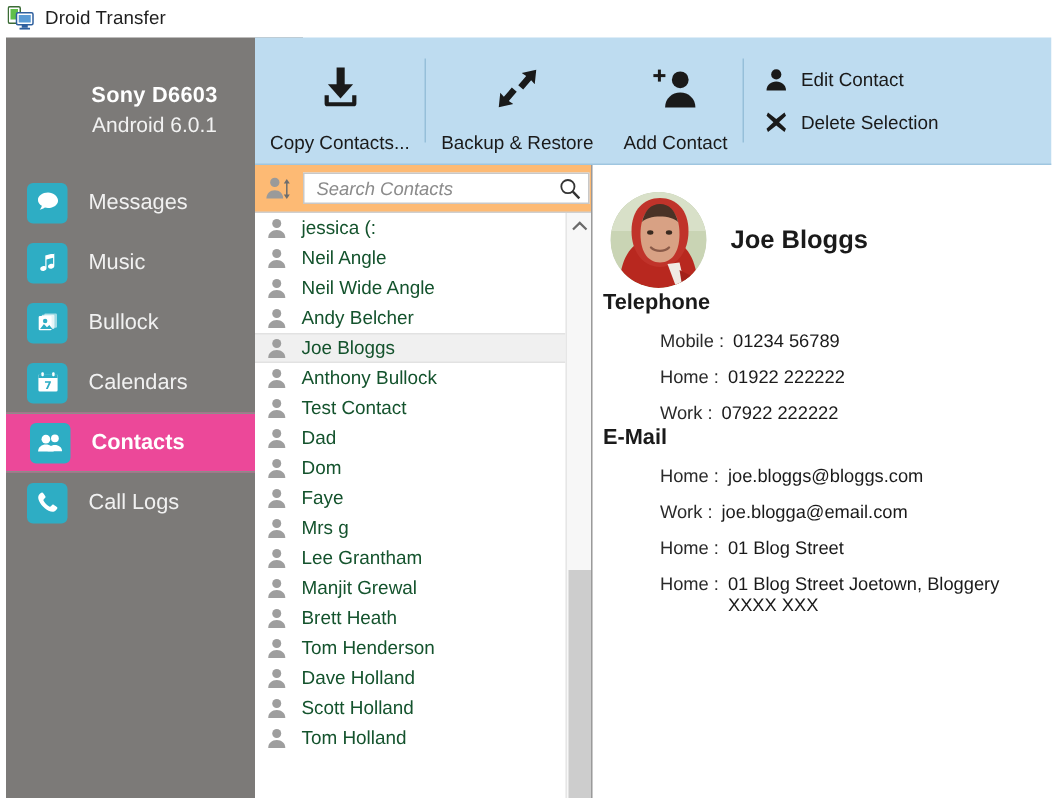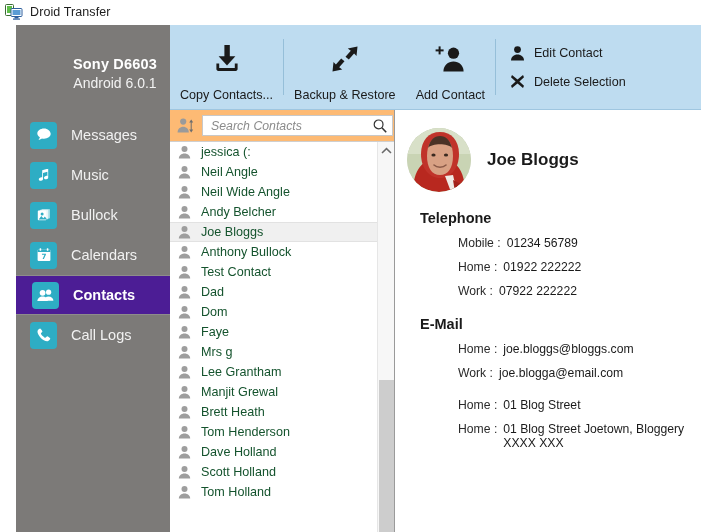--- a/index.html
+++ b/index.html
@@ -26,21 +26,21 @@
     border-bottom: 1px solid #ffffff;
   }
   .title-icon { width: 18px; height: 16px; position: relative; flex: 0 0 auto; }
   .title-text {
     font-size: 12.5px; color: #1d1d1d; margin-left: 7px;
     letter-spacing: 0.1px;
   }
 
   
   .sidebar {
-    position: absolute; left: 16px; top: 25px;
+    position: absolute; left: 4px; top: 25px;
     width: 198px; height: 507px;
     background: #7c7a78;
   }
   .device-info {
     height: 90px;
     display: flex; flex-direction: column;
     align-items: center; justify-content: center;
     padding-top: 6px;
   }
   .device-name {
@@ -51,21 +51,21 @@
     color: #f2f2f2; font-size: 14px; margin-top: 3px;
   }
   .nav { margin-top: 0px; }
   .nav-item {
     height: 40px;
     display: flex; align-items: center;
     padding-left: 14px;
     position: relative;
   }
   .nav-item.active {
-    background: #4c1d95;
+    background: #ec4899;
     border-top: 1px solid #8e8c8b;
     border-bottom: 1px solid #8e8c8b;
     padding-left: 16px;
   }
   .nav-icon {
     width: 27px; height: 27px;
     background: #2eadc4;
     border-radius: 4px;
     display: flex; align-items: center; justify-content: center;
     flex: 0 0 auto;
@@ -229,22 +229,22 @@
     width: 64px; height: 64px; border-radius: 50%;
     overflow: hidden; flex: 0 0 auto;
     background: #cfd6c2;
   }
   .avatar svg { display: block; }
   .detail-name {
     font-size: 17px; font-weight: bold; color: #1a1a1a;
     margin-left: 16px;
   }
   .section {
-    margin-top: 18px;
-    padding-left: 24px;
+    margin-top: 2px;
+    padding-left: 6px;
   }
   .section-title {
     font-size: 14.5px; font-weight: bold; color: #1a1a1a;
   }
   .field-row {
     display: flex;
     margin-top: 10px;
     padding-left: 38px;
   }
   .field-label {

